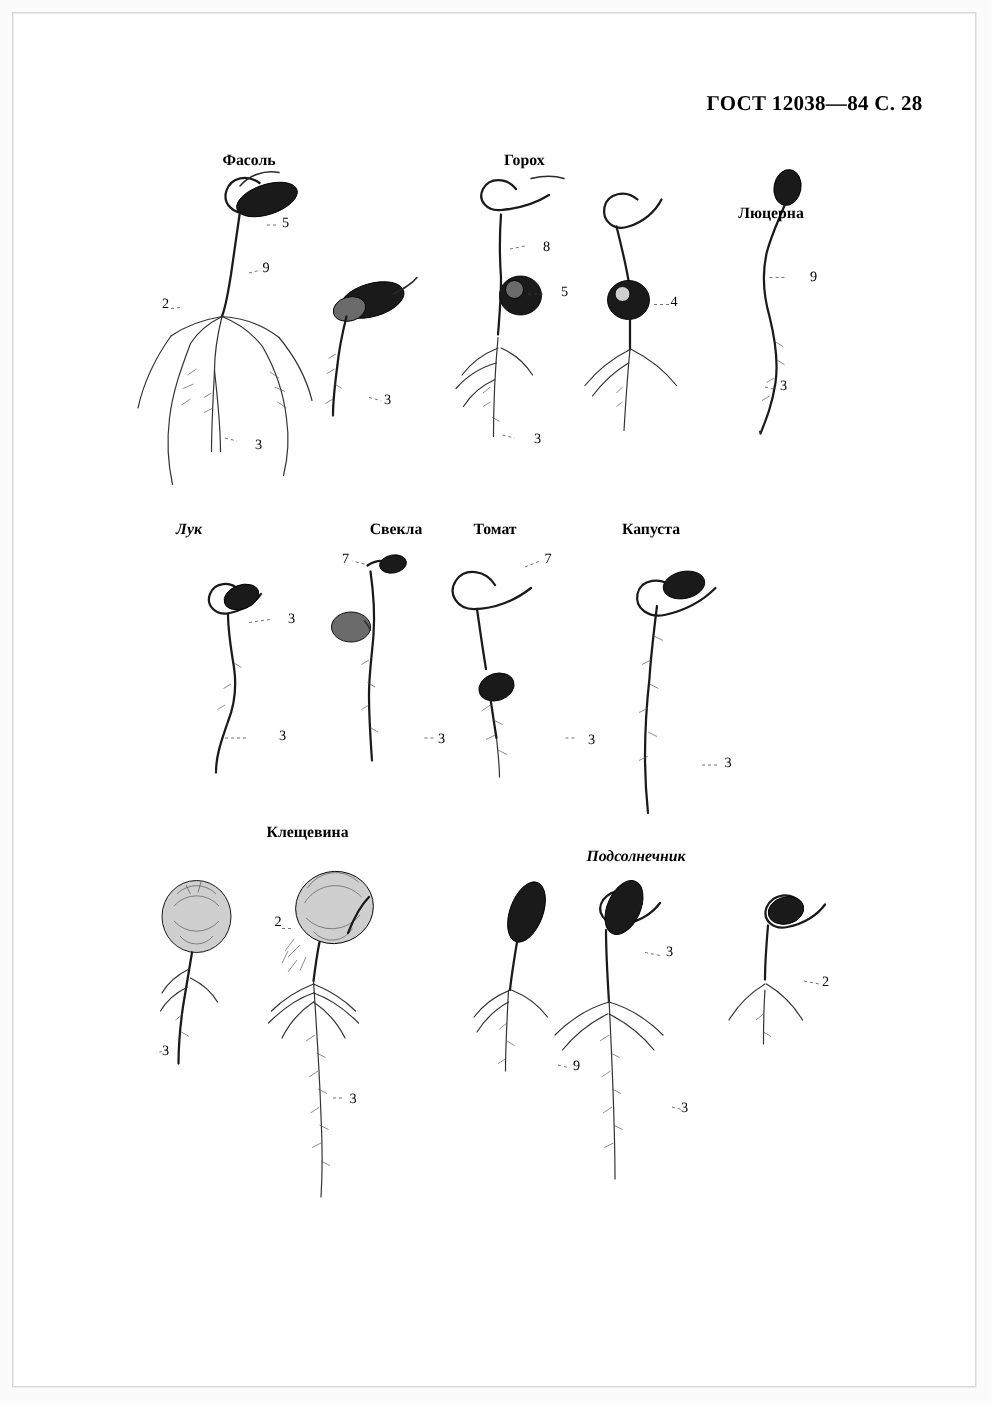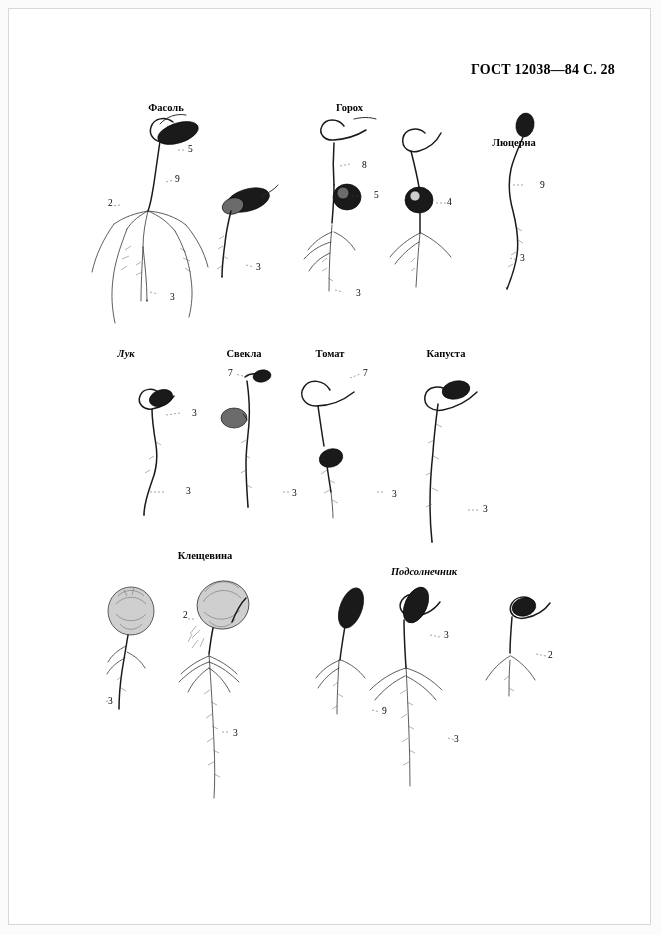--- a/index.html
+++ b/index.html
@@ -365,23 +365,23 @@
       <path d="M448 738 l8 2"></path>
       <path d="M536 654 l10 2"></path>
     </g>
   </svg>
 
   <div class="caption" style="left:166px; top:102px;">Фасоль</div>
   <div class="caption" style="left:337px; top:102px;padding-left:25px;">Горох</div>
   <div class="caption" style="left:514px; top:108px;margin-top:29px;">Люцерна</div>
 
   <div class="caption" style="left:126px; top:348px;font-style:italic;">Лук</div>
-  <div class="caption" style="left:244px; top:348px;">Свекла</div>
+  <div class="caption" style="left:264px; top:348px;">Свекла</div>
   <div class="caption" style="left:330px; top:348px;">Томат</div>
-  <div class="caption" style="left:436px; top:348px;padding-left:20px;">Капуста</div>
+  <div class="caption" style="left:424px; top:348px;padding-left:20px;">Капуста</div>
 
   <div class="caption" style="left:205px; top:550px;">Клещевина</div>
   <div class="caption" style="left:424px; top:566px;font-style:italic;">Подсолнечник</div>
 
   <div class="leader" style="left:188px; top:144px;">5</div>
   <div class="leader" style="left:175px; top:174px;">9</div>
   <div class="leader" style="left:108px; top:198px;">2</div>
   <div class="leader" style="left:256px; top:262px;">3</div>
   <div class="leader" style="left:170px; top:292px;">3</div>
 

